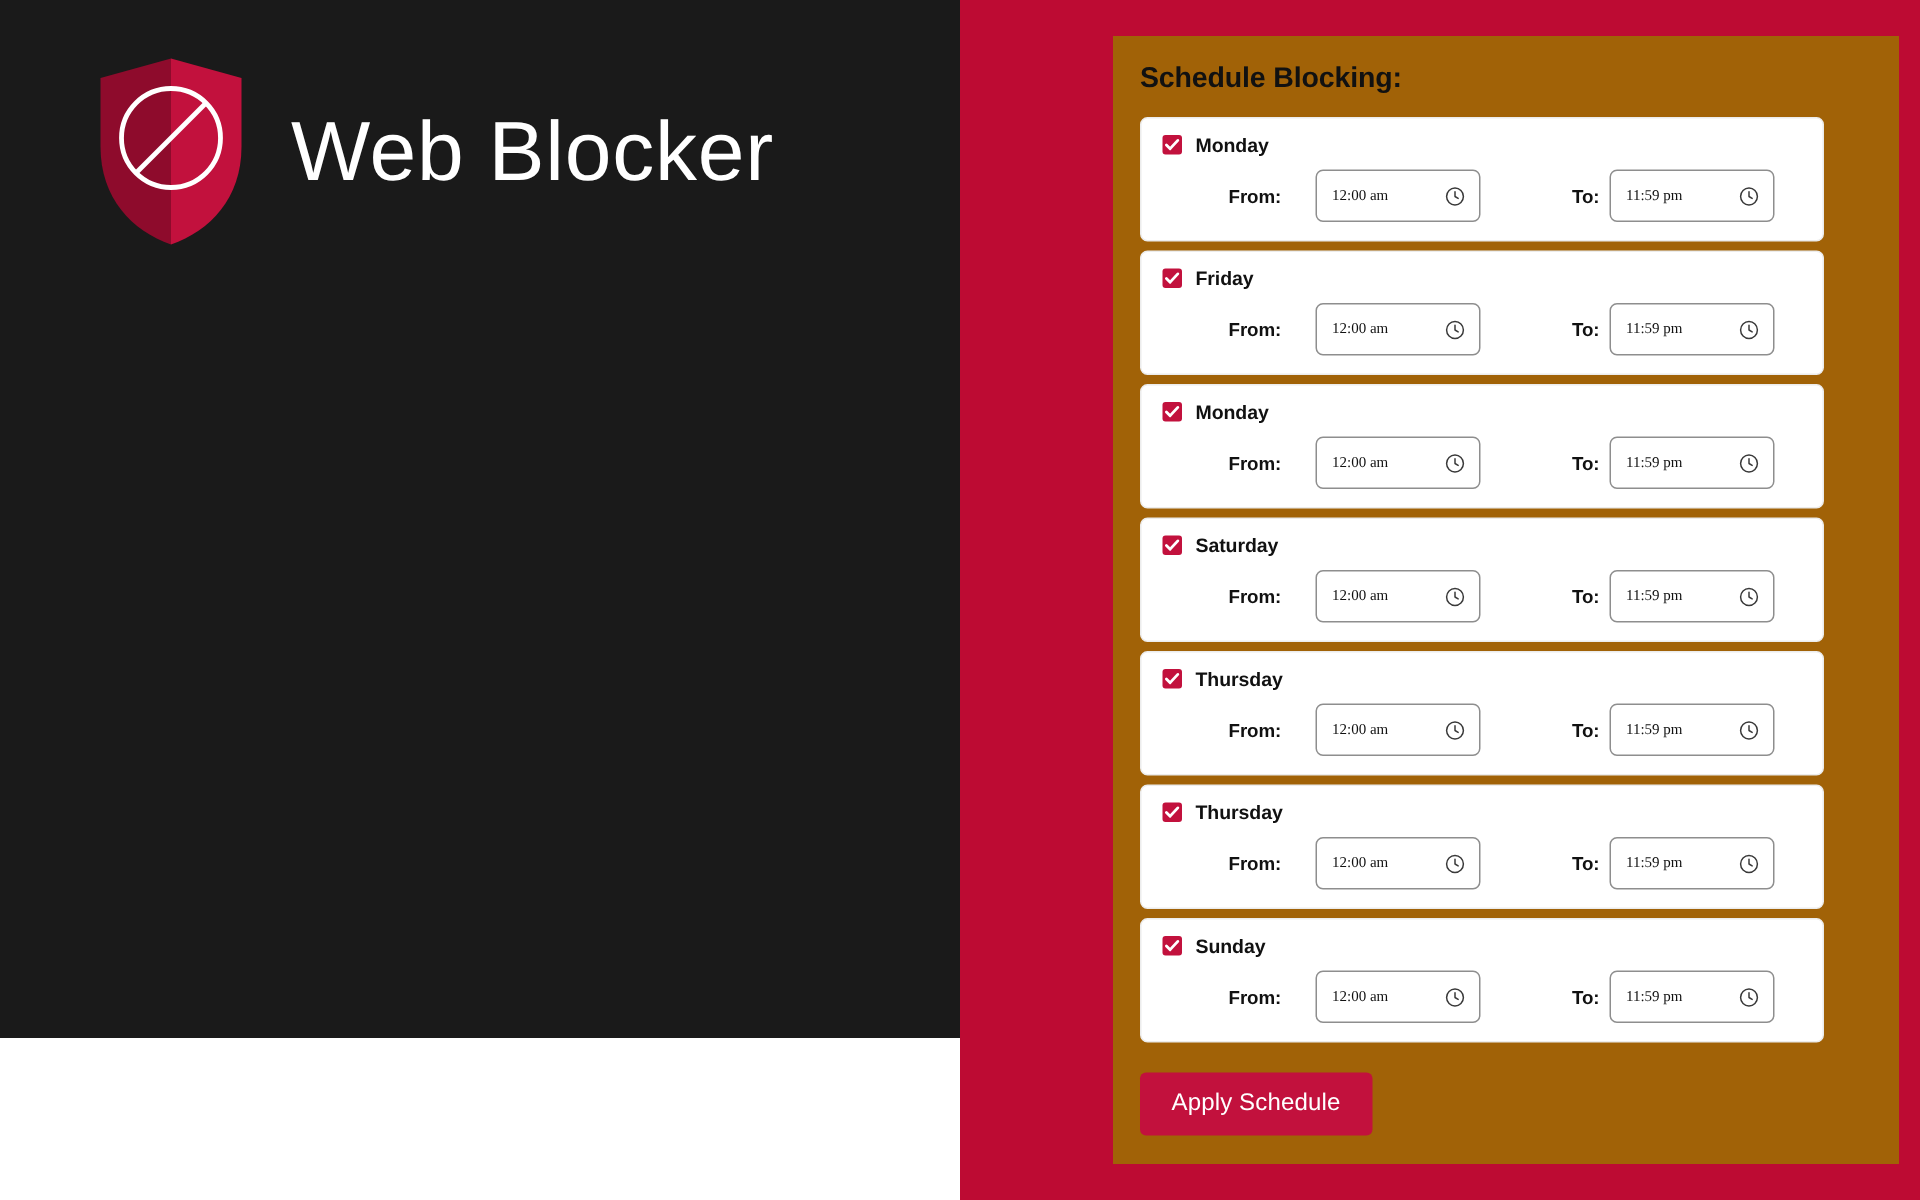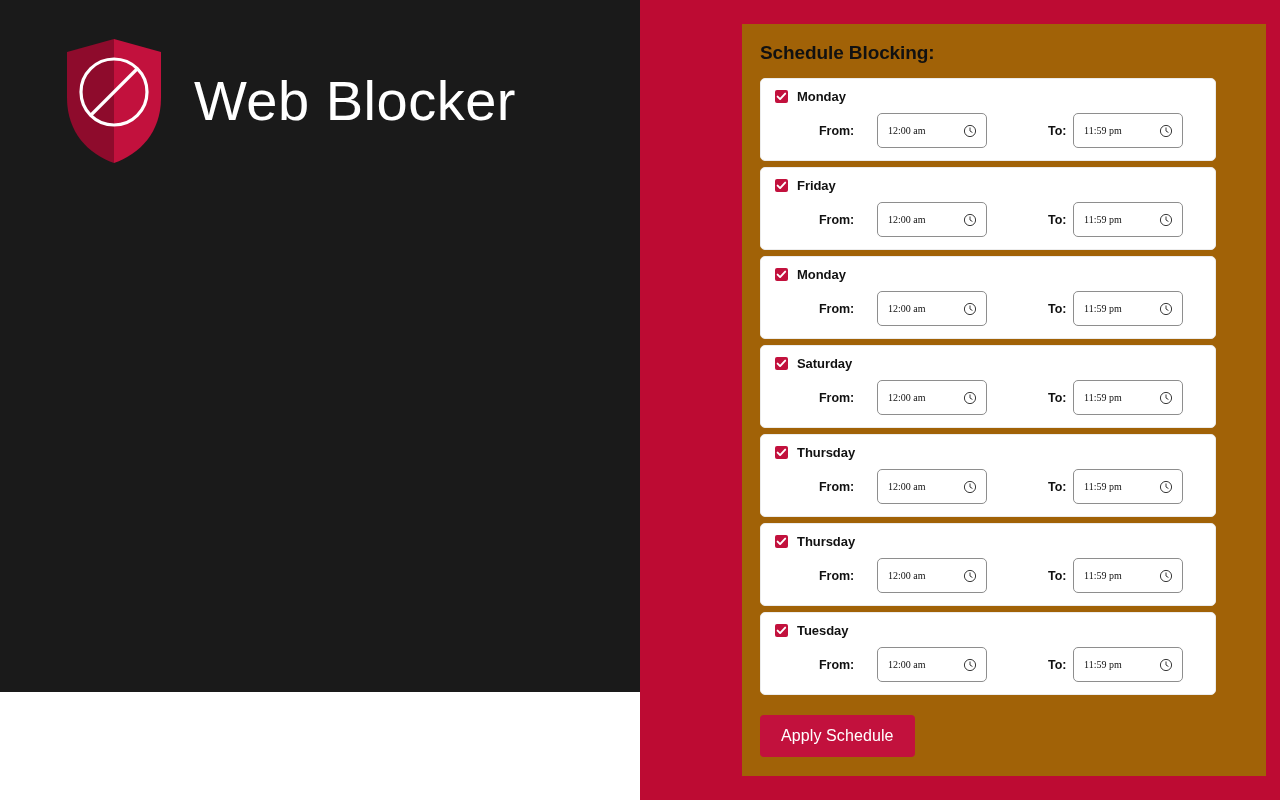--- a/index.html
+++ b/index.html
@@ -391,21 +391,21 @@
               </div>
             </div>
           </div>
           <div class="day-row">
             <div class="day-head">
               <span class="chk">
                 <svg width="11" height="11" viewBox="0 0 11 11" xmlns="http://www.w3.org/2000/svg">
                   <path d="M1.6 5.6 L4.1 8.1 L9.2 2.6" fill="none" stroke="#ffffff" stroke-width="1.9" stroke-linecap="round" stroke-linejoin="round"></path>
                 </svg>
               </span>
-              <span class="day-name">Tuesday</span>
+              <span class="day-name">Sunday</span>
             </div>
             <div class="time-line">
               <span class="tlabel from">From:</span>
               <div class="time-input">
                 <span class="time-val">12:00 am</span>
                 <span class="clock-ico"><svg width="14" height="14" viewBox="0 0 14 14" xmlns="http://www.w3.org/2000/svg">
                     <circle cx="7" cy="7" r="5.6" fill="none" stroke="#3a3a3a" stroke-width="1"></circle>
                     <path d="M7 3.9 L7 7 L9.1 8.3" fill="none" stroke="#3a3a3a" stroke-width="1" stroke-linecap="round" stroke-linejoin="round"></path>
                   </svg></span>
               </div>

